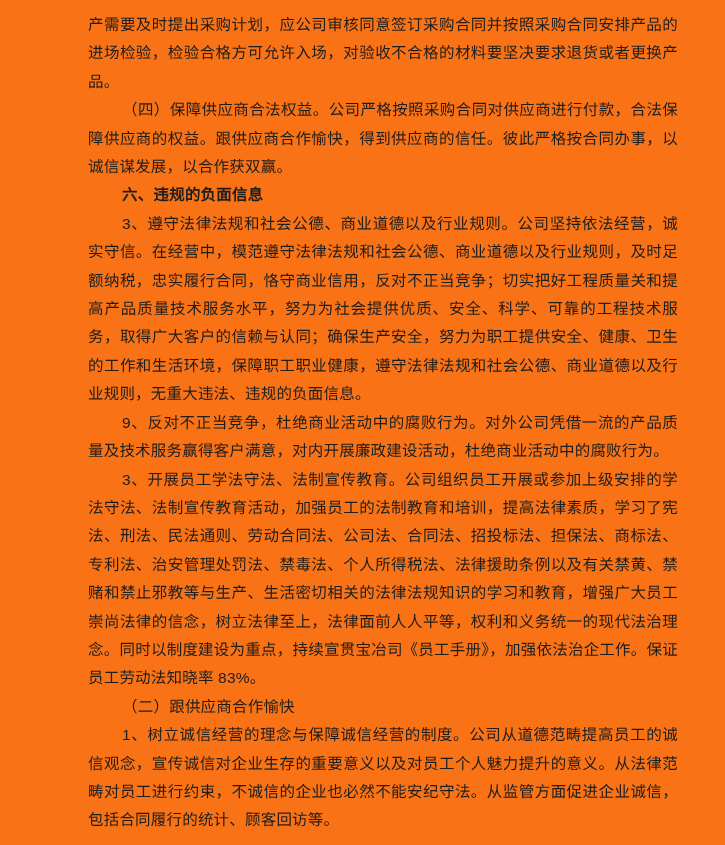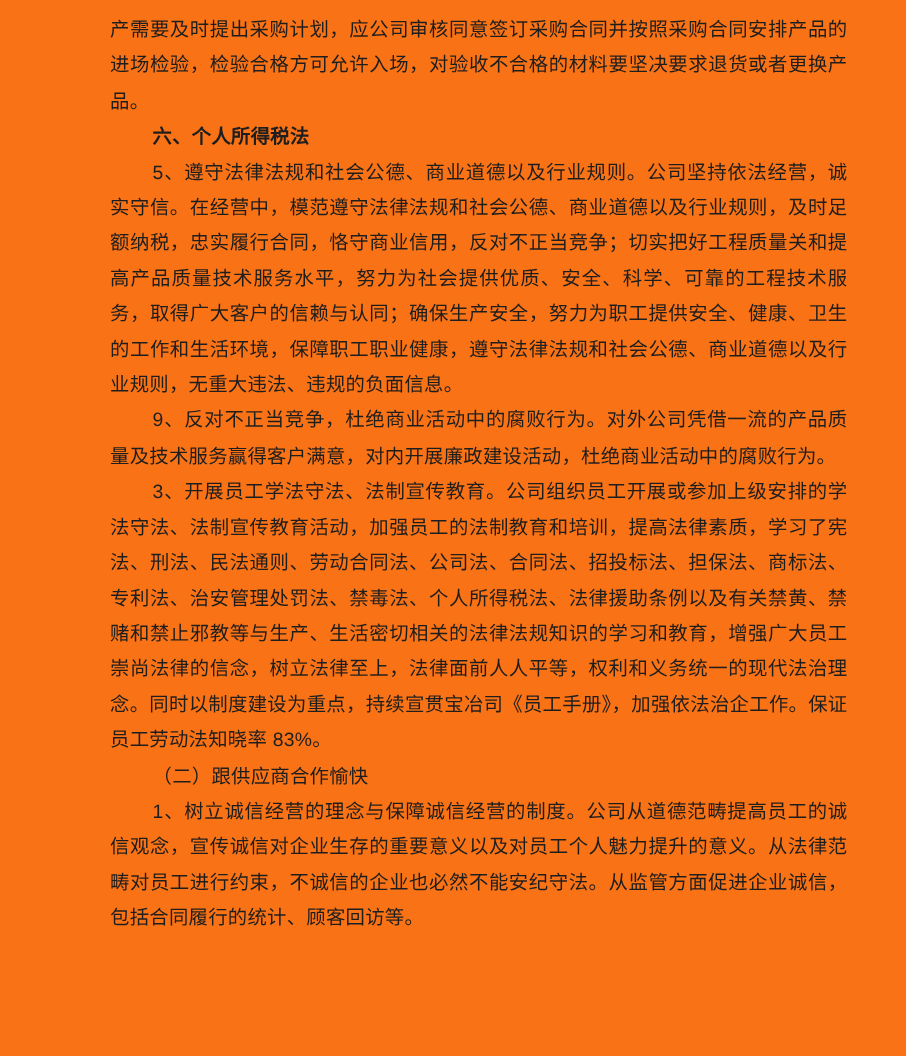--- a/index.html
+++ b/index.html
@@ -33,25 +33,26 @@
   .heading {
     font-weight: 700;
   }
 </style>
 </head>
 <body>
 
 <div class="page">
   <p class="para">产需要及时提出采购计划，应公司审核同意签订采购合同并按照采购合同安排产品的进场检验，检验合格方可允许入场，对验收不合格的材料要坚决要求退货或者更换产品。</p>
 
+  <p class="para indent">（四）保障供应商合法权益。公司严格按照采购合同对供应商进行付款，合法保障供应商的权益。跟供应商合作愉快，得到供应商的信任。彼此严格按合同办事，以诚信谋发展，以合作获双赢。</p>
 
-  <p class="para indent heading">六、个人所得税法</p>
+  <p class="para indent heading">六、违规的负面信息</p>
 
 
-  <p class="para indent">5、遵守法律法规和社会公德、商业道德以及行业规则。公司坚持依法经营，诚实守信。在经营中，模范遵守法律法规和社会公德、商业道德以及行业规则，及时足额纳税，忠实履行合同，恪守商业信用，反对不正当竞争；切实把好工程质量关和提高产品质量技术服务水平，努力为社会提供优质、安全、科学、可靠的工程技术服务，取得广大客户的信赖与认同；确保生产安全，努力为职工提供安全、健康、卫生的工作和生活环境，保障职工职业健康，遵守法律法规和社会公德、商业道德以及行业规则，无重大违法、违规的负面信息。</p>
+  <p class="para indent">3、遵守法律法规和社会公德、商业道德以及行业规则。公司坚持依法经营，诚实守信。在经营中，模范遵守法律法规和社会公德、商业道德以及行业规则，及时足额纳税，忠实履行合同，恪守商业信用，反对不正当竞争；切实把好工程质量关和提高产品质量技术服务水平，努力为社会提供优质、安全、科学、可靠的工程技术服务，取得广大客户的信赖与认同；确保生产安全，努力为职工提供安全、健康、卫生的工作和生活环境，保障职工职业健康，遵守法律法规和社会公德、商业道德以及行业规则，无重大违法、违规的负面信息。</p>
 
   <p class="para indent">9、反对不正当竞争，杜绝商业活动中的腐败行为。对外公司凭借一流的产品质量及技术服务赢得客户满意，对内开展廉政建设活动，杜绝商业活动中的腐败行为。</p>
 
   <p class="para indent">3、开展员工学法守法、法制宣传教育。公司组织员工开展或参加上级安排的学法守法、法制宣传教育活动，加强员工的法制教育和培训，提高法律素质，学习了宪法、刑法、民法通则、劳动合同法、公司法、合同法、招投标法、担保法、商标法、专利法、治安管理处罚法、禁毒法、个人所得税法、法律援助条例以及有关禁黄、禁赌和禁止邪教等与生产、生活密切相关的法律法规知识的学习和教育，增强广大员工崇尚法律的信念，树立法律至上，法律面前人人平等，权利和义务统一的现代法治理念。同时以制度建设为重点，持续宣贯宝冶司《员工手册》，加强依法治企工作。保证员工劳动法知晓率 83%。</p>
 
   <p class="para indent">（二）跟供应商合作愉快</p>
 
   <p class="para indent">1、树立诚信经营的理念与保障诚信经营的制度。公司从道德范畴提高员工的诚信观念，宣传诚信对企业生存的重要意义以及对员工个人魅力提升的意义。从法律范畴对员工进行约束，不诚信的企业也必然不能安纪守法。从监管方面促进企业诚信，包括合同履行的统计、顾客回访等。</p>
 </div>
 

